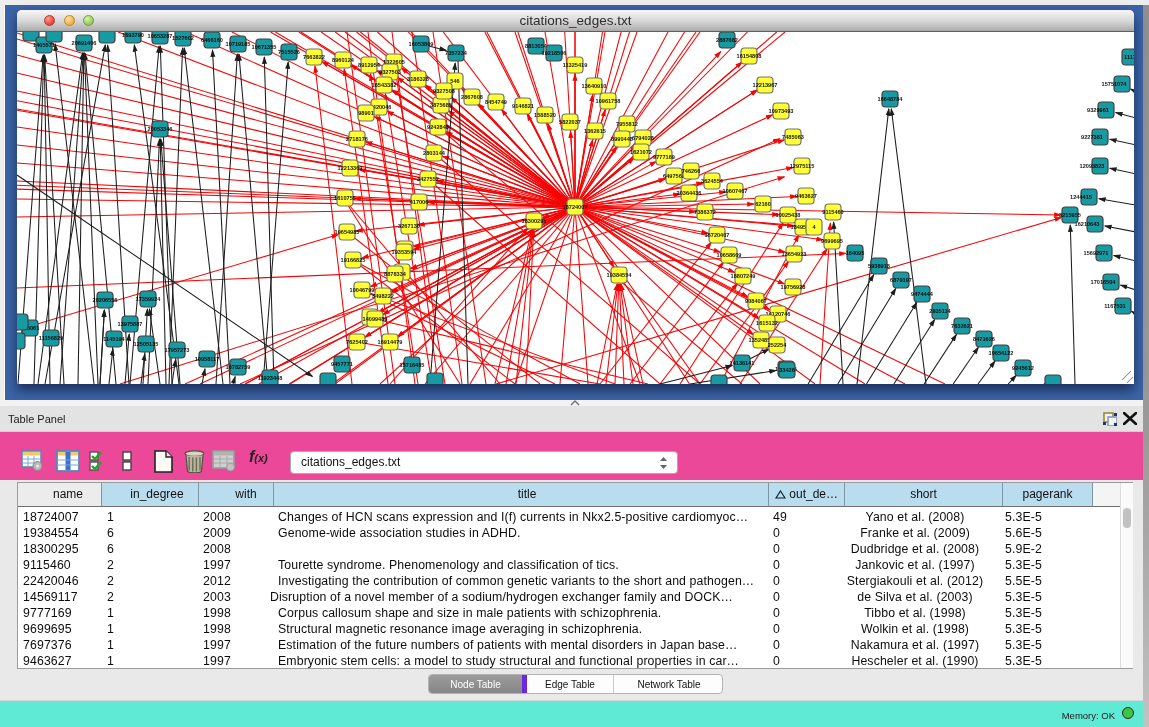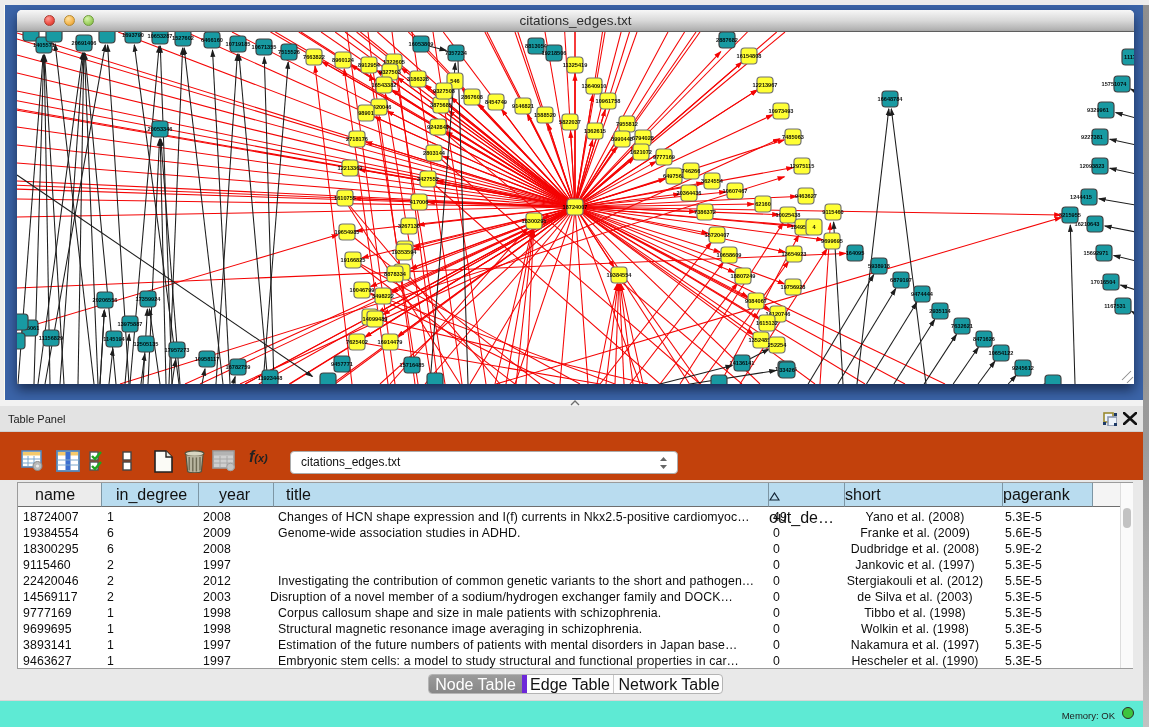--- a/index.html
+++ b/index.html
@@ -8,29 +8,29 @@
 #rstrip{left:1143px;top:5px;width:6px;height:722px;background:linear-gradient(#8f8f8f,#9a9a9a 60%,#c2c2c2)}
 #win{left:17px;top:10px;width:1117px;height:374px;border-radius:5px 5px 0 0;box-shadow:0 6px 12px rgba(5,12,30,.6);background:#fff}
 #tbar{left:0;top:0;width:1117px;height:22px;border-radius:5px 5px 0 0;background:linear-gradient(#f7f7f7,#d9d9d9 50%,#b3b3b3 92%,#a6a6a6);border-bottom:1px solid #5e5e5e}
 #tbar .ttl{position:absolute;left:0;right:0;top:3px;text-align:center;font-size:13.5px;color:#2c2c2c}
 .tl{position:absolute;top:5px;width:11px;height:11px;border-radius:50%}
 #netwrap{left:17px;top:32px;width:1117px;height:352px;background:#fff;overflow:hidden}
 #panel{left:0;top:400px;width:1143px;height:327px;background:#e9e9e9}
 #split{left:0;top:0;width:1143px;height:6px;background:#f2f2f2}
 #phead{left:0;top:6px;width:1143px;height:26px;background:#e3e3e3;border-bottom:1px solid #d0d0d0}
 #phead .t{position:absolute;left:8px;top:7px;font-size:11px;color:#1c1c1c}
-#toolbar{left:0;top:32px;width:1143px;height:48px;background:#c2410c}
+#toolbar{left:0;top:32px;width:1143px;height:48px;background:#ec4899}
 #combo{position:absolute;left:290px;top:19px;width:388px;height:23px;background:#fff;border:1px solid #ababab;border-radius:4px;font-size:12px;color:#111;line-height:21px;padding-left:10px}
 #tablebox{left:17px;top:82px;width:1116px;height:187px;background:#fff;border:1px solid #9b9b9b}
-.hc{position:absolute;top:0;height:24px;border-right:1px solid #7d96a4;border-bottom:1px solid #6e6e6e;font-size:16px;color:#111;line-height:23px;background:#b9dcef}
+.hc{position:absolute;top:0;height:24px;border-right:1px solid #7d96a4;border-bottom:1px solid #6e6e6e;font-size:12px;color:#111;text-align:center;line-height:23px;background:#b9dcef}
 .trow{position:absolute;left:0;width:1100px;height:16px;font-size:12.3px;letter-spacing:0.12px;color:#0d0d0d}
 .trow span{position:absolute;top:2px;white-space:nowrap}
 .trow .ctr{text-align:center}
 #tabs{left:428px;top:274px;width:295px;height:20px;border:1px solid #b4b4b4;border-radius:4px;background:#fdfdfd;overflow:hidden}
-.tab{position:absolute;top:0;height:20px;font-size:16px;text-align:center;line-height:19px;color:#111}
+.tab{position:absolute;top:0;height:20px;font-size:10px;text-align:center;line-height:19px;color:#111}
 #status{left:0;top:300px;width:1143px;height:27px;background:#5eead4;border-top:1px solid #d6d6d6}
 .icon{position:absolute;top:18px}
 </style></head>
 <body>
 <div class="abs" id="desk"></div>
 <div class="abs" id="rstrip"></div>
 <div class="abs" id="win">
   <div class="abs" id="tbar">
     <span class="tl" style="left:27px;background:radial-gradient(circle at 35% 30%,#ff9d97,#ee4d42 60%,#c63128);border:1px solid #ad3a30"></span>
     <span class="tl" style="left:47px;background:radial-gradient(circle at 35% 30%,#ffe2a0,#f5b64e 60%,#d89434);border:1px solid #b88a2e"></span>
@@ -662,21 +662,21 @@
     <div id="combo">citations_edges.txt
       <svg style="position:absolute;right:9px;top:4px" width="9" height="14" viewBox="0 0 9 14">
           <path d="M1,5L4.5,1L8,5z" fill="#666"></path>
           <path d="M1,9L4.5,13L8,9z" fill="#666"></path>
         </svg>
     </div>
   </div>
   <div class="abs" id="tablebox">
     <div class="hc" style="left:0;width:84px;background:#ececec;padding-left:17px">name</div>
     <div class="hc" style="left:84px;width:97px;padding-left:14px">in_degree</div>
-    <div class="hc" style="left:181px;width:75px;padding-left:20px">year</div>
+    <div class="hc" style="left:181px;width:75px;padding-left:20px">with</div>
     <div class="hc" style="left:256px;width:495px;padding-left:12px">title</div>
     <div class="hc" style="left:751px;width:76px"><svg width="11" height="9" viewBox="0 0 11 9" style="vertical-align:-1px">
           <path d="M5.5,1L10,8H1z" fill="none" stroke="#123" stroke-width="1.2"></path>
         </svg> out_de…</div>
     <div class="hc" style="left:827px;width:158px">short</div>
     <div class="hc" style="left:985px;width:90px">pagerank</div>
     <div class="hc" style="left:1075px;width:27px;background:#f4f4f4;border-right:none"></div>
     <div style="position:absolute;left:1102px;top:0;width:13px;height:185px;background:#fafafa;border-left:1px solid #ddd">
       <div style="position:absolute;left:2px;top:25px;width:8px;height:20px;background:#c2c2c2;border-radius:4px"></div>
     </div>
@@ -691,21 +691,21 @@
   <div class="abs" id="status">
     <span style="position:absolute;right:28px;top:9px;font-size:9.5px;color:#222">Memory: OK</span>
     <span style="position:absolute;right:9px;top:6px;width:12px;height:12px;border-radius:50%;background:#3ec43e;border:1.3px solid #2a2a2a"></span>
   </div>
 </div>
 <div class="abs" style="left:0;top:0;width:1149px;height:727px;pointer-events:none">
 <div class="trow" style="top:507.5px">
 <span style="left:23px">18724007</span>
       <span style="left:107px">1</span>
 <span style="left:203px">2008</span>
-      <span style="left:278px">Changes of HCN shape expression and I(f) currents in Nkx2.5-positive cardiomyoc…</span>
+      <span style="left:278px">Changes of HCN scans expression and I(f) currents in Nkx2.5-positive cardiomyoc…</span>
 <span style="left:773px">49</span>
       <span class="ctr" style="left:836px;width:158px">Yano et al. (2008)</span>
 <span style="left:1005px">5.3E-5</span>
     </div>
     <div class="trow" style="top:523.6px">
 <span style="left:23px">19384554</span>
       <span style="left:107px">6</span>
 <span style="left:203px">2009</span>
       <span style="left:278px">Genome-wide association studies in ADHD.</span>
 <span style="left:773px">0</span>
@@ -717,20 +717,21 @@
       <span style="left:107px">6</span>
 <span style="left:203px">2008</span>
 <span style="left:773px">0</span>
       <span class="ctr" style="left:836px;width:158px">Dudbridge et al. (2008)</span>
 <span style="left:1005px">5.9E-2</span>
     </div>
     <div class="trow" style="top:555.8px">
 <span style="left:23px">9115460</span>
       <span style="left:107px">2</span>
 <span style="left:203px">1997</span>
+      <span style="left:278px">Tourette syndrome. Phenomenology and classification of tics.</span>
 <span style="left:773px">0</span>
       <span class="ctr" style="left:836px;width:158px">Jankovic et al. (1997)</span>
 <span style="left:1005px">5.3E-5</span>
     </div>
     <div class="trow" style="top:571.9px">
 <span style="left:23px">22420046</span>
       <span style="left:107px">2</span>
 <span style="left:203px">2012</span>
       <span style="left:278px">Investigating the contribution of common genetic variants to the short and pathogen…</span>
 <span style="left:773px">0</span>
@@ -758,21 +759,21 @@
     <div class="trow" style="top:620.2px">
 <span style="left:23px">9699695</span>
       <span style="left:107px">1</span>
 <span style="left:203px">1998</span>
       <span style="left:278px">Structural magnetic resonance image averaging in schizophrenia.</span>
 <span style="left:773px">0</span>
       <span class="ctr" style="left:836px;width:158px">Wolkin et al. (1998)</span>
 <span style="left:1005px">5.3E-5</span>
     </div>
     <div class="trow" style="top:636.3px">
-<span style="left:23px">3893141</span>
+<span style="left:23px">7697376</span>
       <span style="left:107px">1</span>
 <span style="left:203px">1997</span>
       <span style="left:278px">Estimation of the future numbers of patients with mental disorders in Japan base…</span>
 <span style="left:773px">0</span>
       <span class="ctr" style="left:836px;width:158px">Nakamura et al. (1997)</span>
 <span style="left:1005px">5.3E-5</span>
     </div>
     <div class="trow" style="top:652.4px">
 <span style="left:23px">9463627</span>
       <span style="left:107px">1</span>

